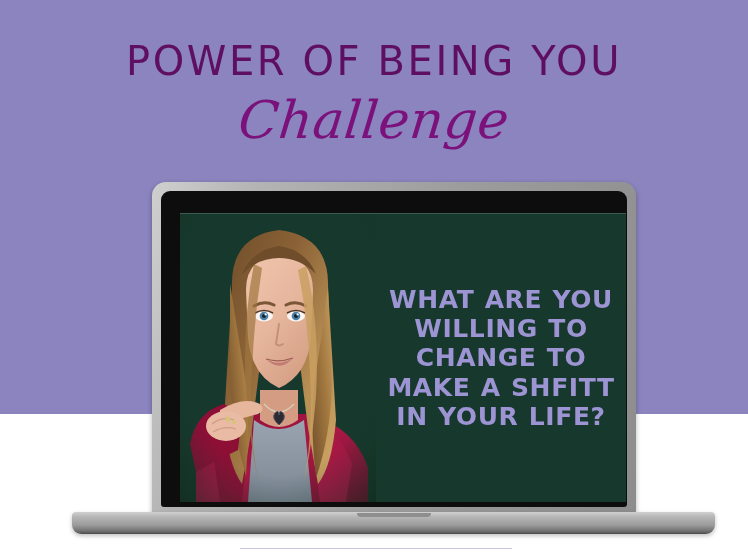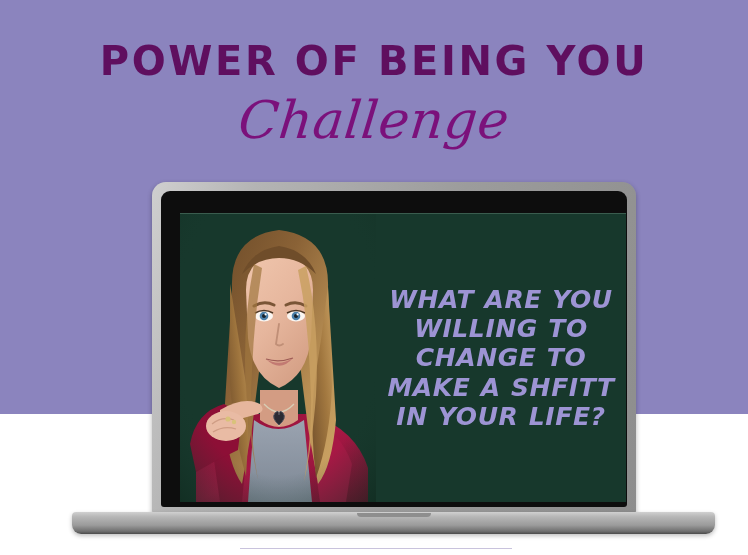--- a/index.html
+++ b/index.html
@@ -35,21 +35,21 @@
     background: #ffffff;
   }
   
   .headline {
     position: absolute;
     left: 0;
     top: 41px;
     width: 748px;
     text-align: center;
     font-family: "DejaVu Sans", sans-serif;
-    font-weight: 700;
+    font-weight: 400;
     font-size: 40px;
     letter-spacing: 2.6px;
     color: #5f0f5f;
     line-height: 1;
     white-space: nowrap;
   }
   .script {
     position: absolute;
     left: 0;
     top: 93px;
@@ -68,21 +68,20 @@
   
   .laptop-lid {
     position: absolute;
     left: 152px;
     top: 182px;
     width: 484px;
     height: 334px;
     background: linear-gradient(105deg, #cfcfcf 0%, #b4b4b4 18%, #9c9c9c 55%, #8d8d8d 100%);
     border-radius: 14px 14px 5px 5px;
     box-shadow: 0 2px 5px rgba(0,0,0,0.30);
-    font-style: italic;
   }
   .laptop-inner-bezel {
     position: absolute;
     left: 9px;
     top: 9px;
     width: 466px;
     height: 316px;
     background: #0d0d0d;
     border-radius: 9px 9px 3px 3px;
   }

